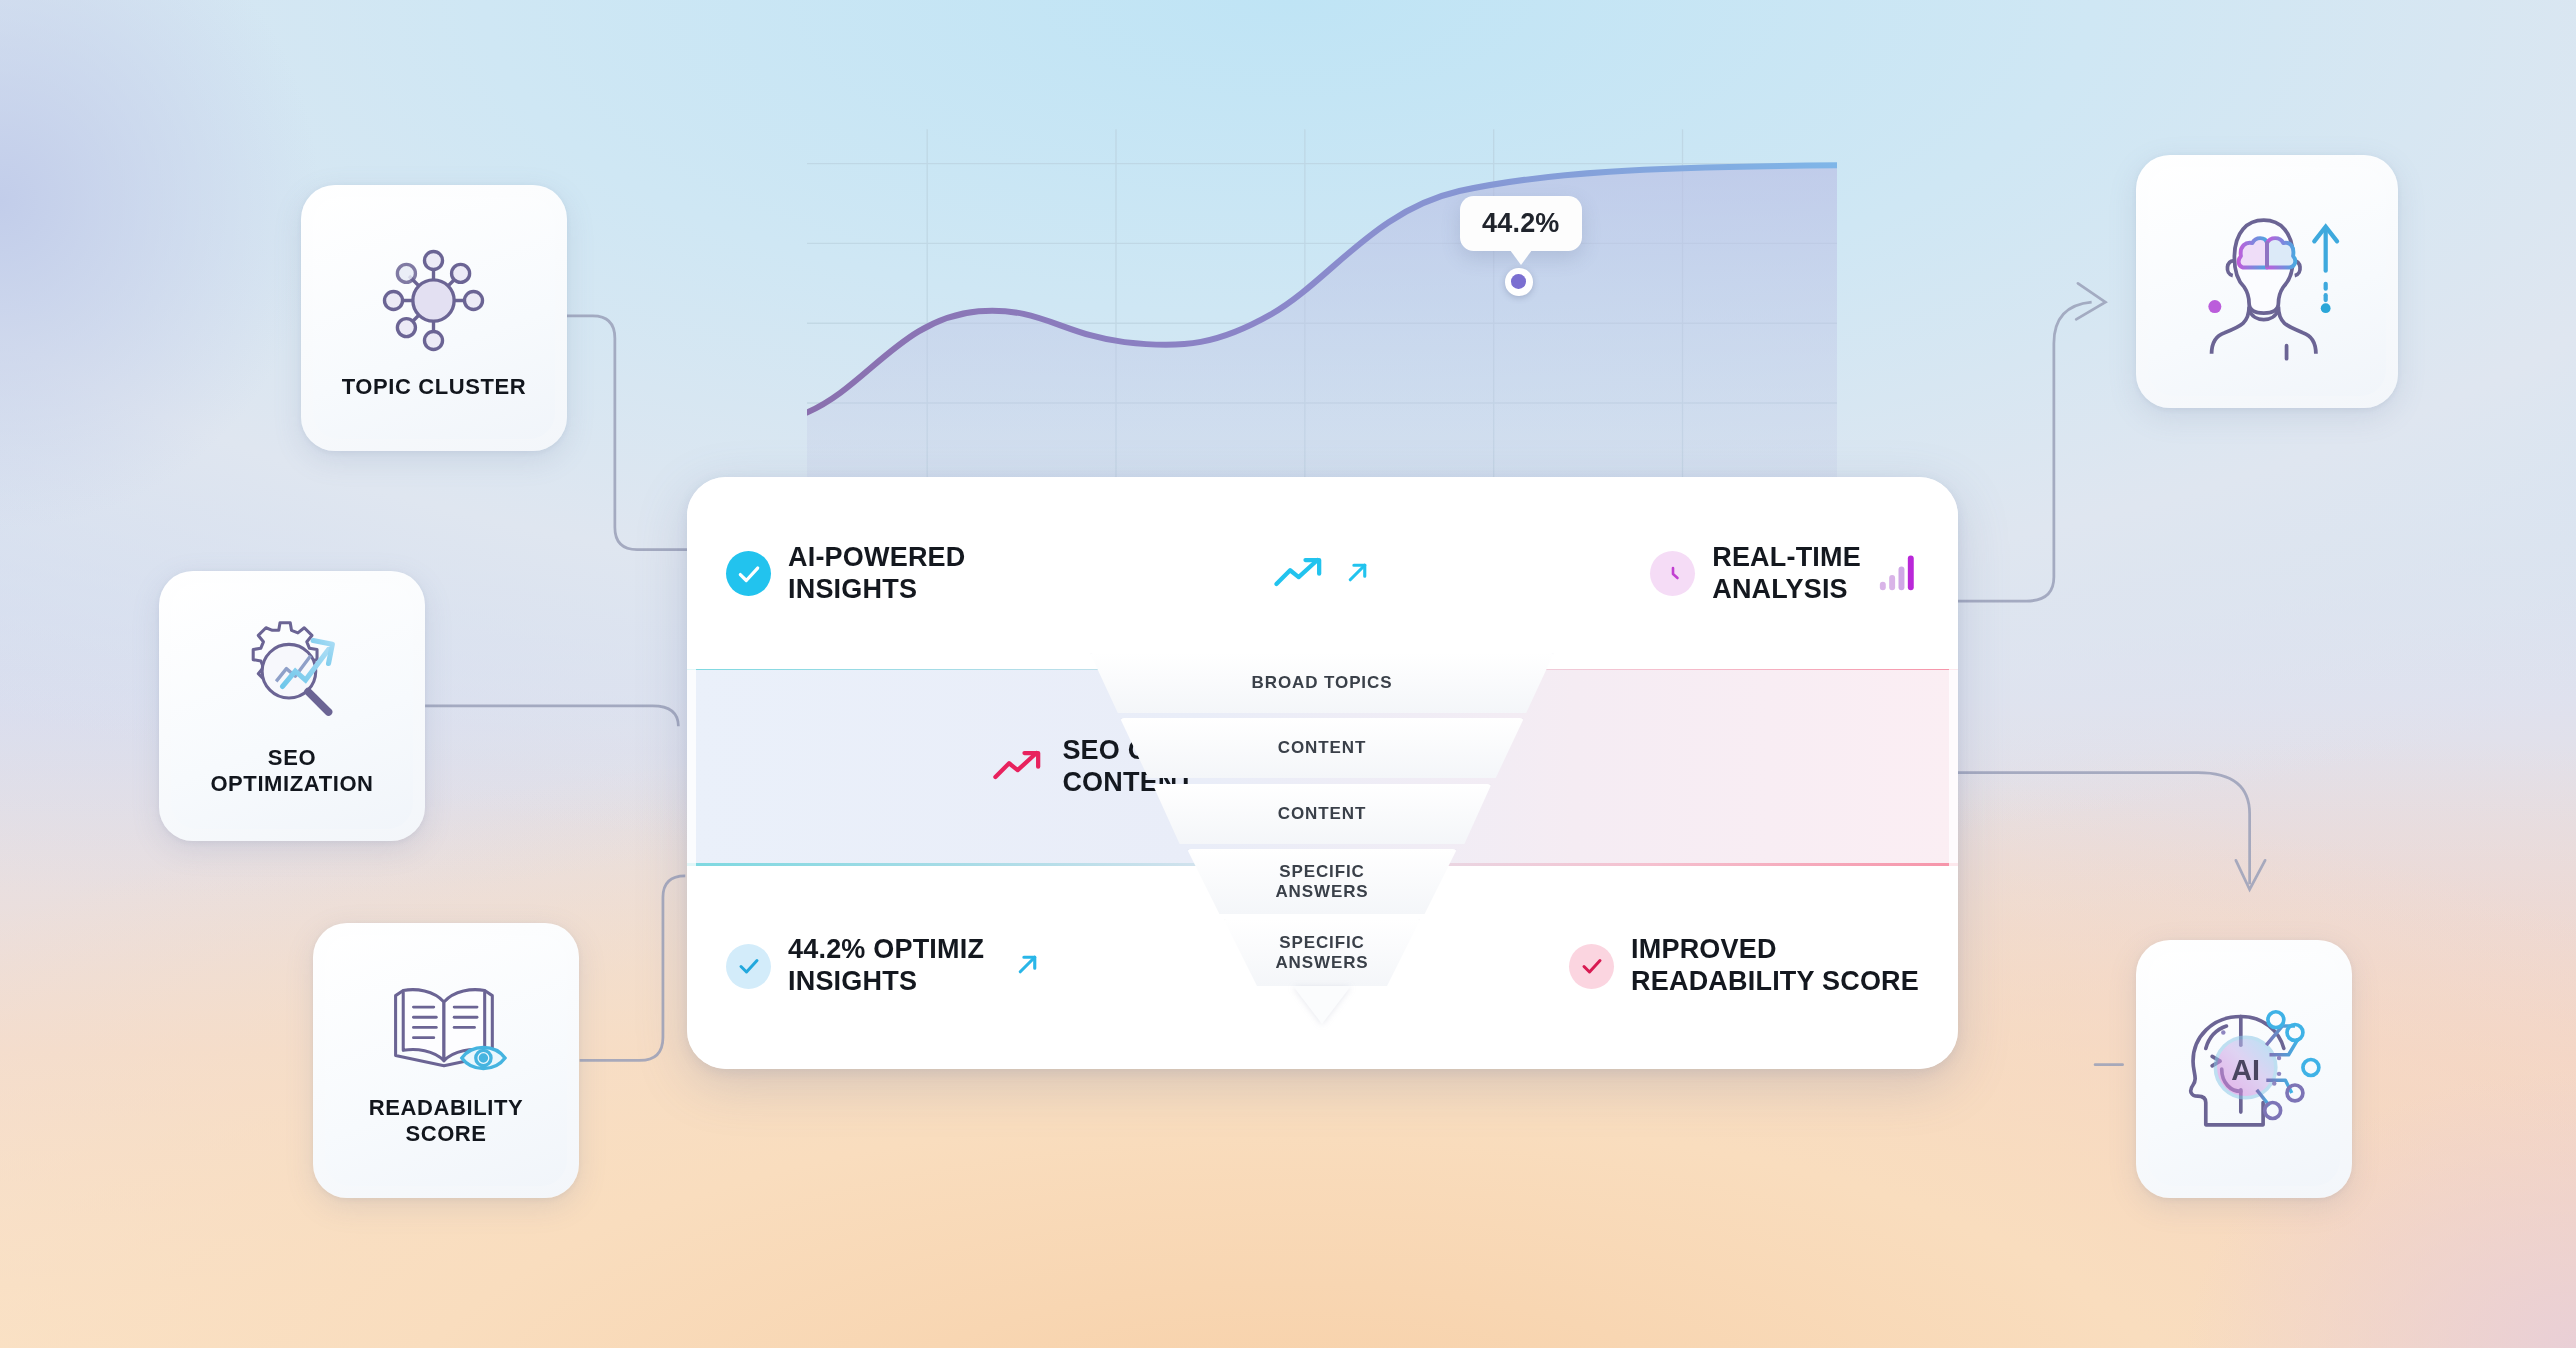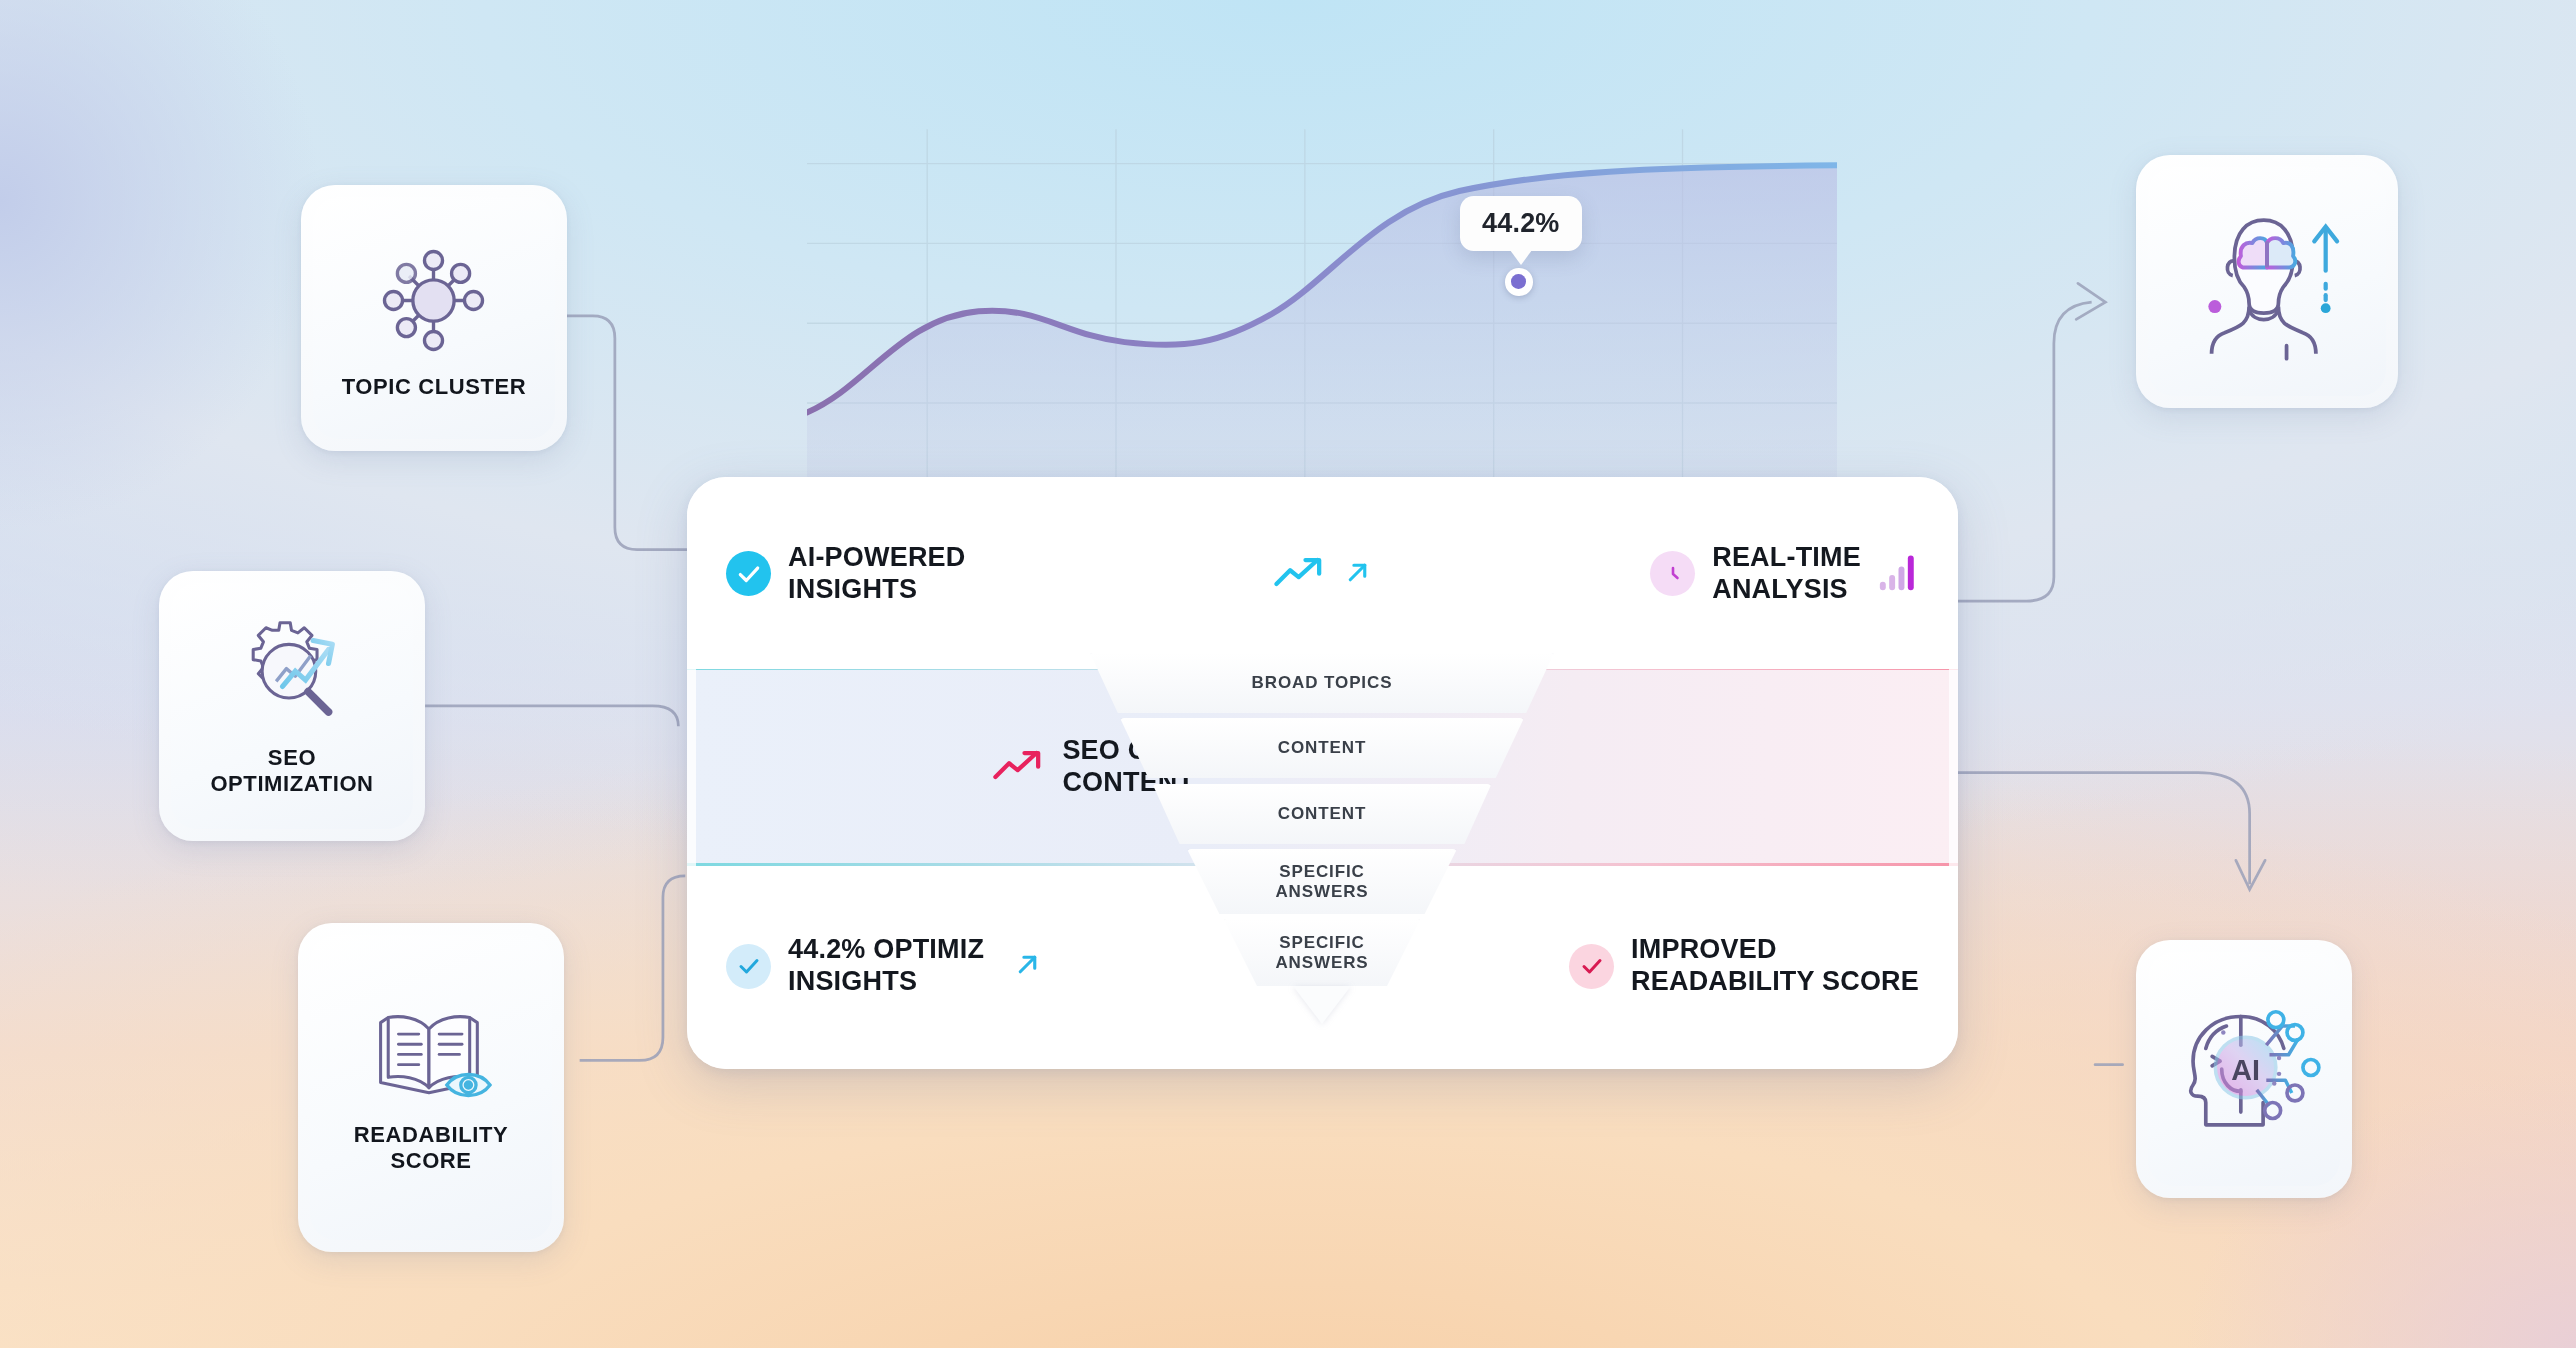--- a/index.html
+++ b/index.html
@@ -69,21 +69,21 @@
     background:linear-gradient(160deg,#ffffff 0%,#f7fafd 60%,#f1f5fa 100%);
   }
   .side-card .body{position:relative;display:flex;flex-direction:column;align-items:center;gap:6.9px;}
   .side-card .label{
     font-size:22px;font-weight:700;color:#12161d;letter-spacing:0.6px;
     text-align:center;line-height:1.18;white-space:pre-line;
   }
 
   .card-topic{left:301px;top:185px;width:266px;height:266px;}
   .card-seo{left:159px;top:571px;width:266px;height:270px;}
-  .card-read{left:298px;top:923px;width:266px;height:329px;}
+  .card-read{left:313px;top:923px;width:266px;height:275px;}
   .card-brain{left:2136px;top:155px;width:262px;height:253px;}
   .card-ai{left:2136px;top:940px;width:216px;height:258px;}
 
   
   .panel{
     position:absolute;left:687px;top:477px;width:1271px;height:592px;
     border-radius:39px;background:#fff;
     box-shadow:0 15.5px 52px rgba(100,115,155,.22), 0 3.4px 12px rgba(100,115,155,.12);
     overflow:hidden;
   }

